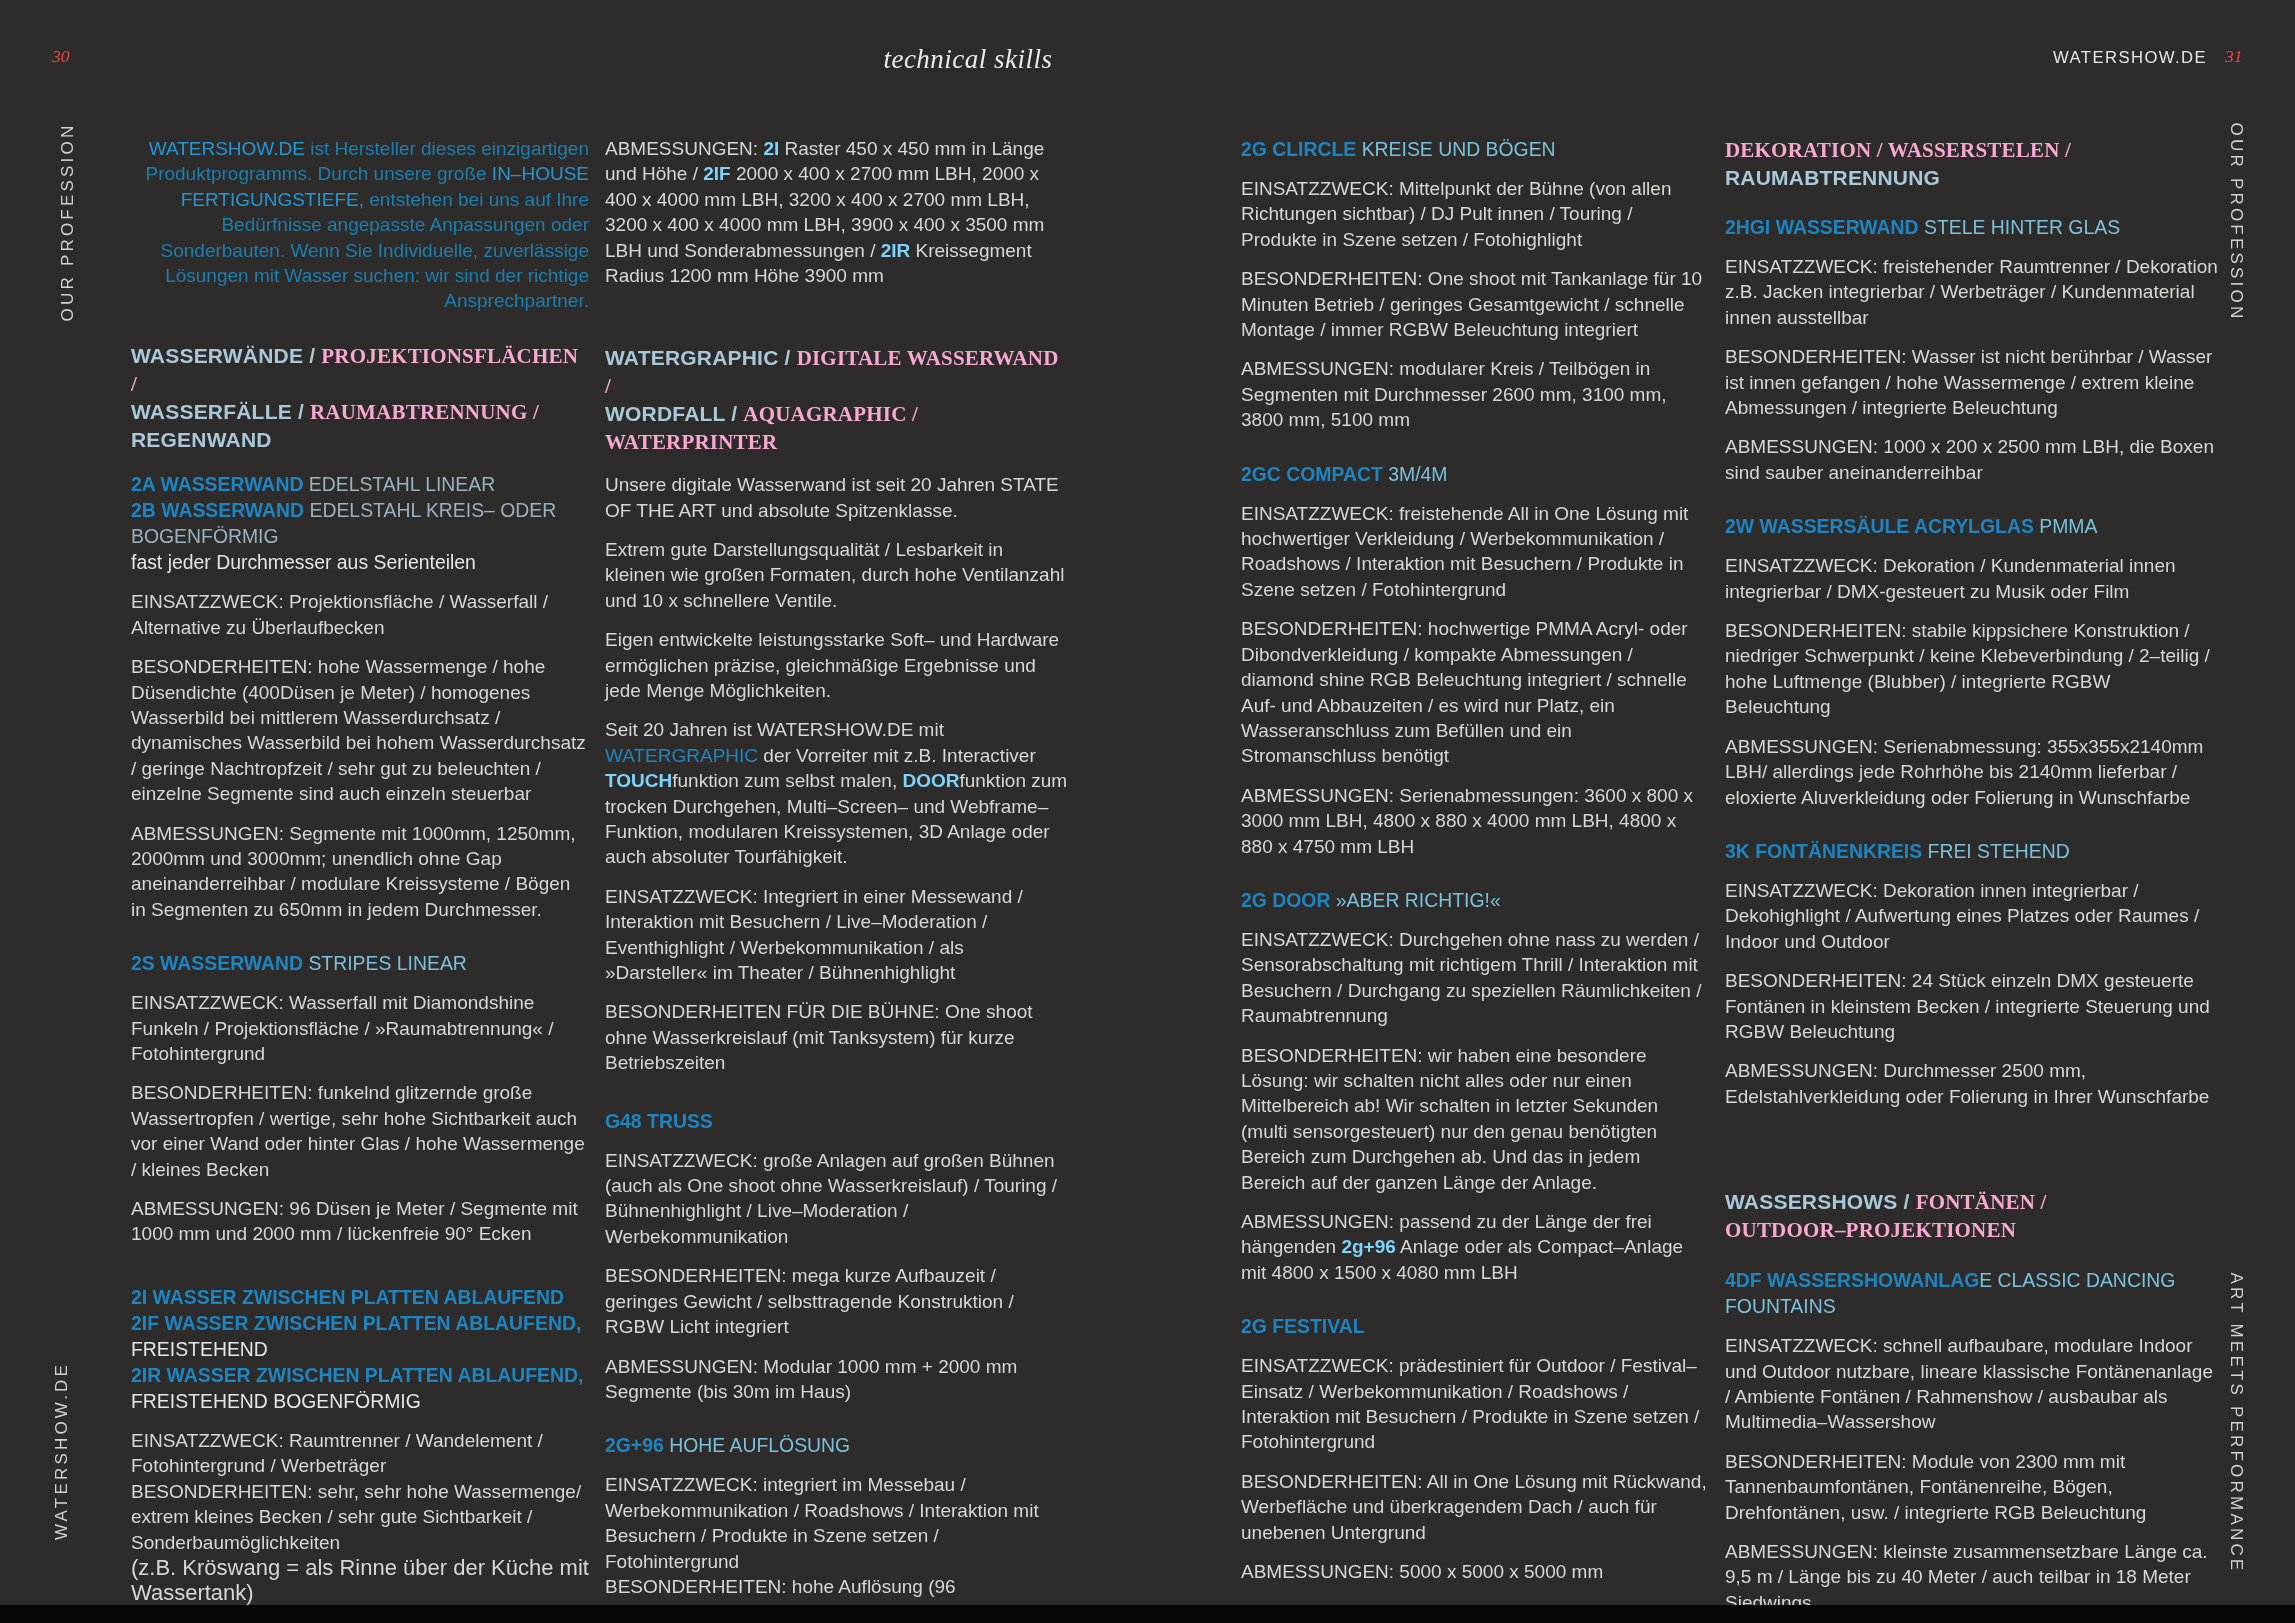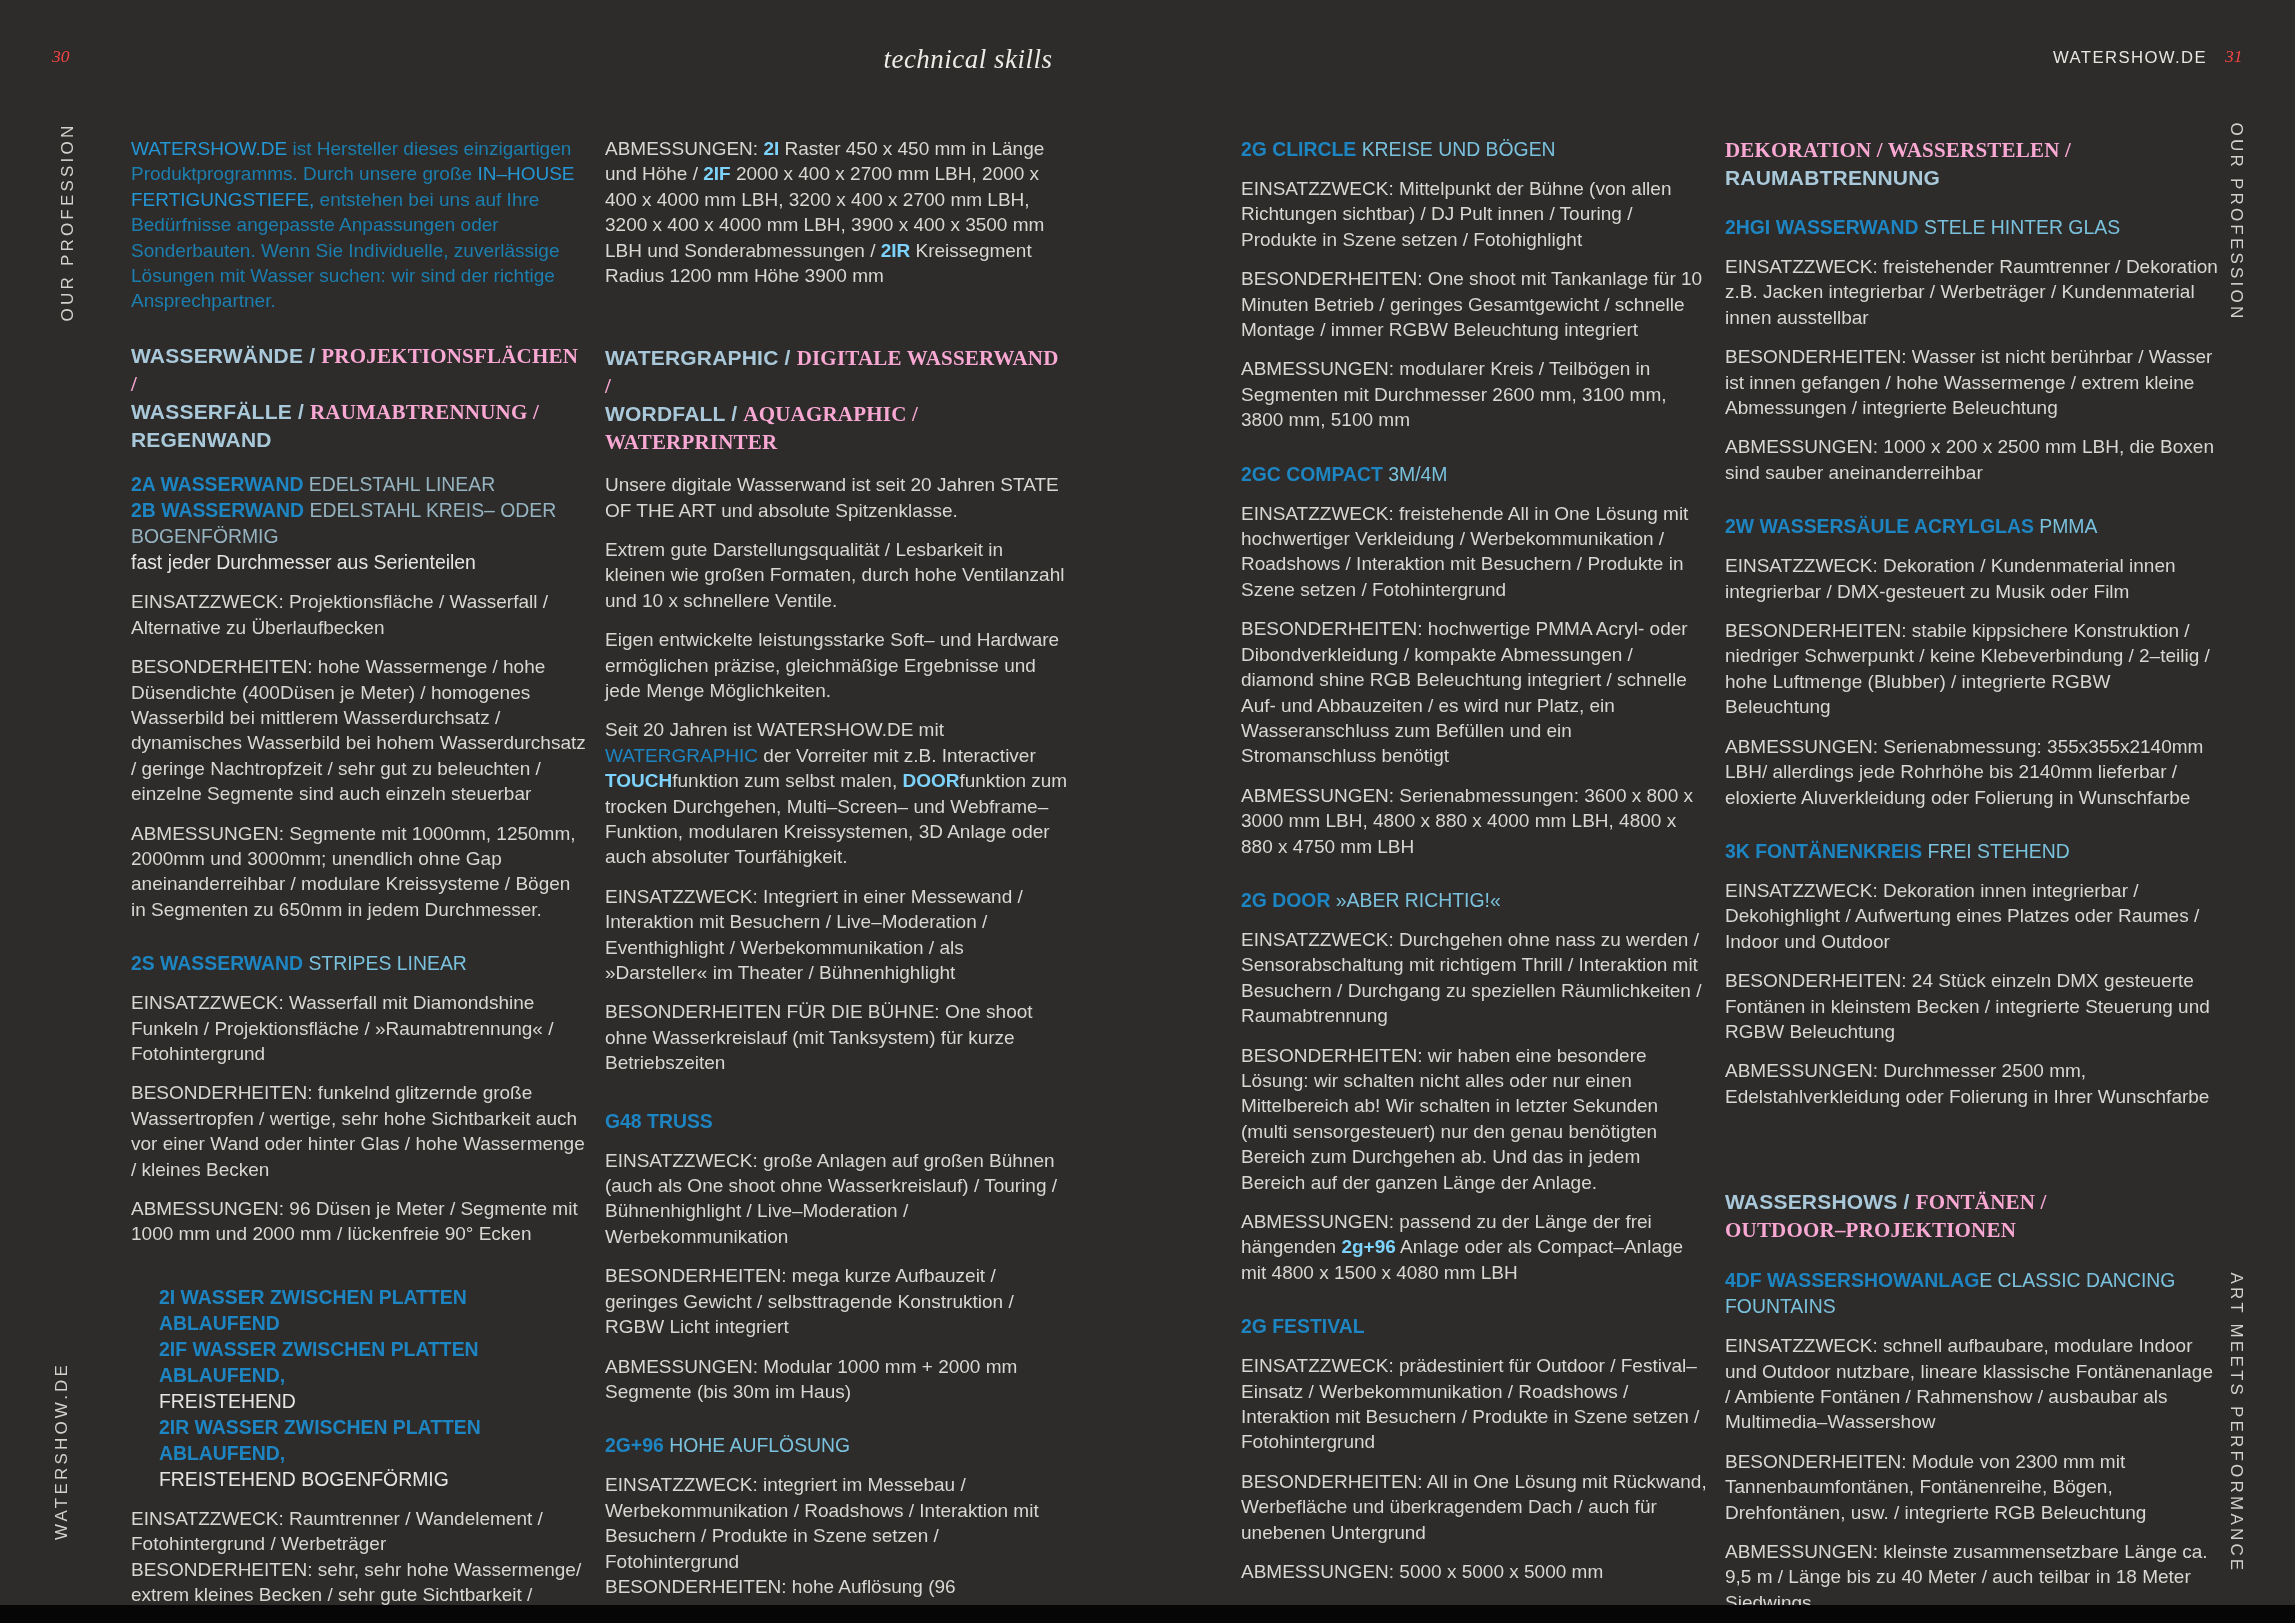--- a/index.html
+++ b/index.html
@@ -39,21 +39,21 @@
   #vlabel-right-bottom{left:2236px;top:1423px;transform:translate(-50%,-50%) rotate(90deg);}
   
   .col{position:absolute;top:136px;font-size:19px;line-height:25.4px;}
   #col-0{left:131px; width:458px;}
   #col-1{left:605px;width:463px;}
   #col-2{left:1241px;width:467px;}
   #col-3{left:1725px;width:495px;}
   .blk{margin:0 0 14px 0;}
   .blk.tight{margin-bottom:0;}
   .blk:first-child{margin-top:0 !important;}
-  .intro{color:#1c7fb0;}
+  .intro{color:#1c7fb0;text-align:right;}
   .sechead{font-weight:bold;font-size:21px;line-height:27px;margin:0 0 15.7px 0;letter-spacing:0.2px;}
   .prodhead{font-weight:bold;font-size:19.4px;line-height:26px;margin:18.5px 0 14px 0;}
   .para.small{font-size:22px;}
   
   .t-intro{color:#1c7fb0;}
   .t-introBright{color:#2496d4;}
   .t-light{color:#a9c9da;}
   .t-teal{color:#f9a8d4;font-family:Liberation Serif, serif;}
   .t-code{color:#1e85c3;font-weight:bold;}
   .t-subLight{color:#7ac1dd;font-weight:400;}
@@ -83,21 +83,21 @@
       <div class="blk intro"><span class="t-introBright">WATERSHOW.DE</span><span class="t-intro"> ist Hersteller dieses einzigartigen Produktprogramms. Durch unsere große </span><span class="t-introBright">IN–HOUSE FERTIGUNGSTIEFE,</span><span class="t-intro"> entstehen bei uns auf Ihre Bedürfnisse angepasste Anpassungen oder Sonderbauten.  Wenn Sie Individuelle, zuverlässige Lösungen mit Wasser suchen: wir sind der richtige Ansprechpartner.</span></div>
       <div class="blk sechead" style="margin-top: 28px;"><span class="t-light">WASSERWÄNDE / </span><span class="t-teal">PROJEKTIONSFLÄCHEN / </span><br><span class="t-light">WASSERFÄLLE / </span><span class="t-teal">RAUMABTRENNUNG / </span><br><span class="t-light">REGENWAND</span></div>
       <div class="blk prodhead"><span class="t-code">2A WASSERWAND</span><span class="t-subGray"> EDELSTAHL LINEAR</span><br><span class="t-code">2B WASSERWAND</span><span class="t-subGray"> EDELSTAHL KREIS– ODER</span><br><span class="t-subGray">BOGENFÖRMIG</span><br><span class="t-subMid">fast jeder Durchmesser aus Serienteilen</span></div>
       <div class="blk para"><span>EINSATZZWECK: Projektionsfläche / Wasserfall / Alternative zu Überlaufbecken</span></div>
       <div class="blk para"><span>BESONDERHEITEN: hohe Wassermenge / hohe Düsendichte (400Düsen je Meter) / homogenes Wasserbild bei mittlerem Wasserdurchsatz / dynamisches Wasserbild bei hohem Wasserdurchsatz /  geringe Nachtropfzeit / sehr gut zu beleuchten / einzelne Segmente sind auch einzeln steuerbar</span></div>
       <div class="blk para"><span>ABMESSUNGEN: Segmente mit 1000mm, 1250mm, 2000mm und 3000mm; unendlich ohne Gap aneinanderreihbar / modulare Kreissysteme / Bögen in Segmenten zu 650mm in jedem Durchmesser.</span></div>
       <div class="blk prodhead" style="margin-top: 28px;"><span class="t-code">2S WASSERWAND</span><span class="t-subLight"> STRIPES LINEAR</span></div>
       <div class="blk para"><span>EINSATZZWECK: Wasserfall mit Diamondshine Funkeln /  Projektionsfläche / »Raumabtrennung« / Fotohintergrund</span></div>
       <div class="blk para"><span>BESONDERHEITEN: funkelnd glitzernde große Wassertropfen / wertige, sehr hohe Sichtbarkeit auch vor einer Wand oder hinter Glas / hohe Wassermenge /  kleines Becken</span></div>
       <div class="blk para"><span>ABMESSUNGEN: 96 Düsen je Meter / Segmente mit 1000 mm und 2000 mm / lückenfreie 90° Ecken</span></div>
-      <div class="blk prodhead" style="margin-top: 37px; margin-left: 28px;"><span class="t-code">2I WASSER ZWISCHEN PLATTEN ABLAUFEND</span><br><span class="t-code">2IF WASSER ZWISCHEN PLATTEN ABLAUFEND,</span><br><span class="t-subMid">FREISTEHEND</span><br><span class="t-code">2IR WASSER ZWISCHEN PLATTEN ABLAUFEND,</span><br><span class="t-subMid">FREISTEHEND BOGENFÖRMIG</span></div>
+      <div class="blk prodhead" style="margin-top: 37px;"><span class="t-code">2I WASSER ZWISCHEN PLATTEN ABLAUFEND</span><br><span class="t-code">2IF WASSER ZWISCHEN PLATTEN ABLAUFEND,</span><br><span class="t-subMid">FREISTEHEND</span><br><span class="t-code">2IR WASSER ZWISCHEN PLATTEN ABLAUFEND,</span><br><span class="t-subMid">FREISTEHEND BOGENFÖRMIG</span></div>
       <div class="blk para tight"><span>EINSATZZWECK: Raumtrenner / Wandelement / Fotohintergrund / Werbeträger</span></div>
       <div class="blk para tight"><span>BESONDERHEITEN: sehr, sehr hohe Wassermenge/ extrem kleines Becken / sehr gute Sichtbarkeit / Sonderbaumöglichkeiten</span></div>
       <div class="blk para small"><span>(z.B. Kröswang = als Rinne über der Küche mit Wassertank)</span></div>
     </div>
   <div id="col-1" class="col">
       <div class="blk para"><span>ABMESSUNGEN: </span><span class="t-bold">2I</span><span> Raster 450 x 450 mm in Länge und Höhe / </span><span class="t-bold">2IF</span><span> 2000 x 400 x 2700 mm LBH, 2000 x 400 x 4000 mm LBH, 3200 x 400 x 2700 mm LBH, 3200 x 400 x 4000 mm LBH, 3900 x 400 x 3500 mm LBH und Sonderabmessungen / </span><span class="t-bold">2IR</span><span> Kreissegment Radius 1200 mm Höhe 3900 mm</span></div>
       <div class="blk sechead" style="margin-top: 56px;"><span class="t-light">WATERGRAPHIC / </span><span class="t-teal">DIGITALE WASSERWAND / </span><br><span class="t-light">WORDFALL / </span><span class="t-teal">AQUAGRAPHIC / </span><span class="t-teal">WATERPRINTER</span></div>
       <div class="blk para"><span>Unsere digitale Wasserwand ist seit 20 Jahren STATE OF THE ART und absolute Spitzenklasse.</span></div>
       <div class="blk para"><span>Extrem gute Darstellungsqualität /  Lesbarkeit in kleinen wie großen Formaten, durch hohe Ventilanzahl und 10 x schnellere Ventile.</span></div>
       <div class="blk para"><span>Eigen entwickelte leistungsstarke Soft– und Hardware ermöglichen präzise, gleichmäßige Ergebnisse und jede Menge Möglichkeiten.</span></div>

